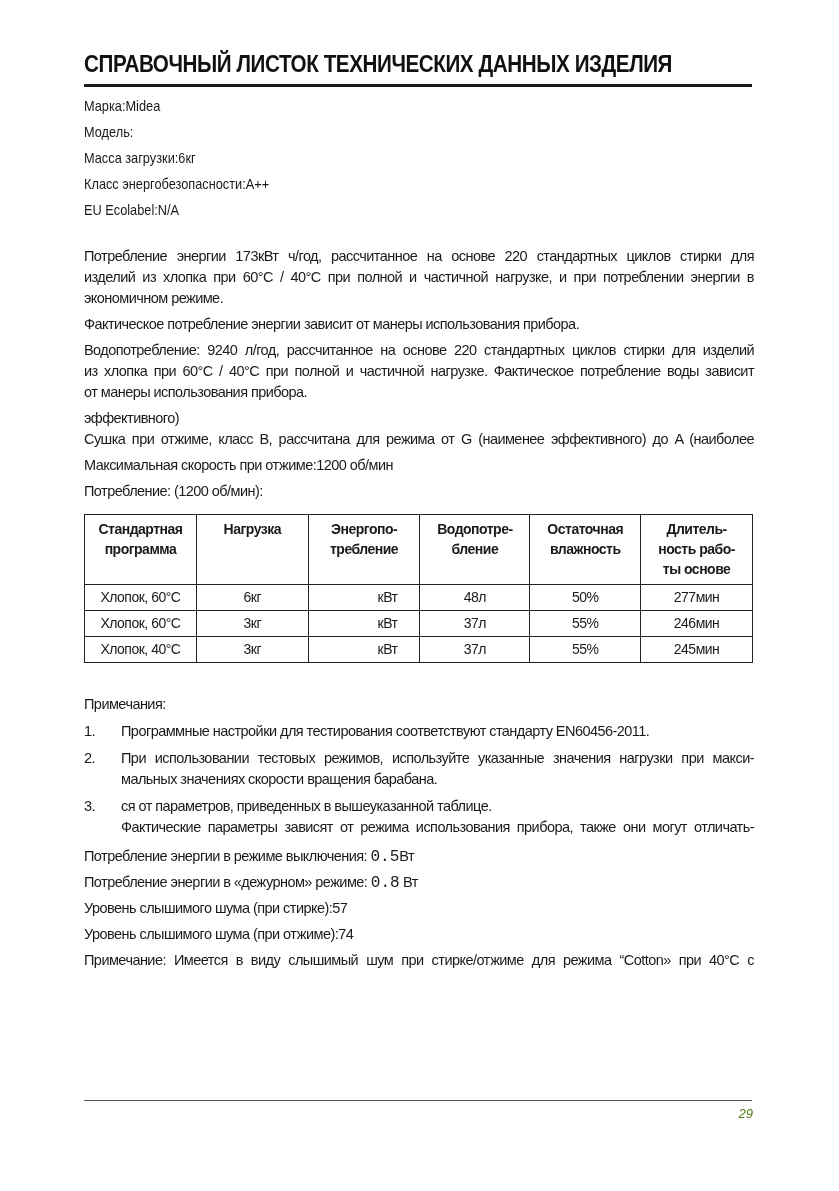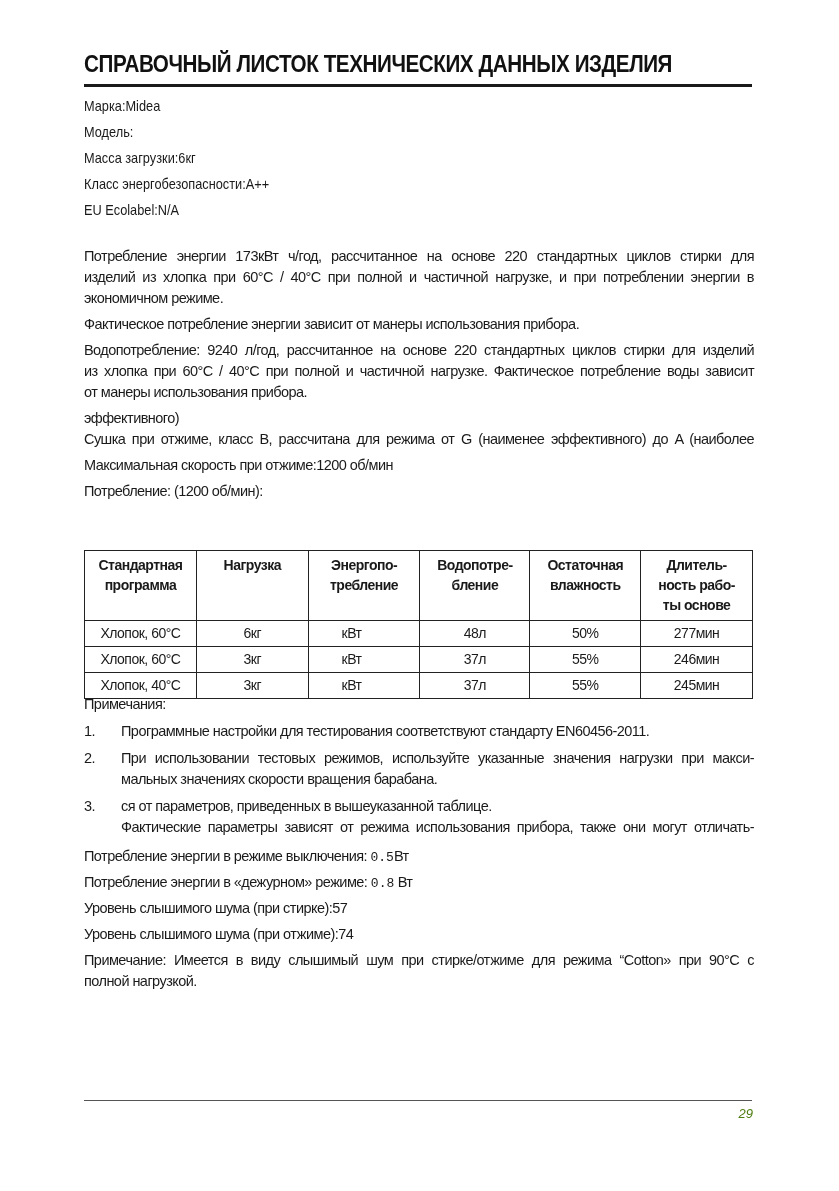--- a/index.html
+++ b/index.html
@@ -71,21 +71,21 @@
     }
     .para .ln.last {
       text-align-last: left;
     }
     .gap {
       height: 20px;
     }
     table.spec {
       position: absolute;
       left: 84px;
-      top: 550px;
+      top: 514px;
       width: 669px;
       border-collapse: collapse;
       font-size: 14px;
       letter-spacing: -0.5px;
     }
     table.spec th, table.spec td {
       border: 1px solid #222;
       text-align: center;
       padding: 0;
     }
@@ -96,21 +96,21 @@
       height: 70px;
       padding-top: 4px;
       box-sizing: border-box;
     }
     table.spec td {
       height: 25px;
       line-height: 25px;
     }
     table.spec td.energy {
       text-align: right;
-      padding-right: 58px;
+      padding-right: 22px;
     }
     .notes {
       position: absolute;
       left: 84px;
       top: 694px;
       width: 670px;
       font-size: 14.5px;
       line-height: 21px;
       letter-spacing: -0.55px;
     }
@@ -142,21 +142,21 @@
       line-height: 21px;
       letter-spacing: -0.55px;
     }
     .bottom .row {
       height: 21px;
       margin-bottom: 5px;
       white-space: nowrap;
     }
     .mono-num {
       font-family: "Liberation Mono", monospace;
-      font-size: 13px;
+      font-size: 16px;
       letter-spacing: 0;
     }
     .footer-rule {
       position: absolute;
       left: 84px;
       top: 1100px;
       width: 668px;
       height: 1px;
       background: #555;
     }
@@ -301,19 +301,18 @@
 <div class="bottom">
   <div class="row">
     <span>Потребление энергии в режиме выключения: </span><span class="mono-num">0.5</span><span>Вт</span>
   </div>
   <div class="row">
     <span>Потребление энергии в «дежурном» режиме: </span><span class="mono-num">0.8</span><span> Вт</span>
   </div>
   <div class="row">Уровень слышимого шума (при стирке):57</div>
   <div class="row">Уровень слышимого шума (при отжиме):74</div>
   <div class="para">
-    <span class="ln">Примечание: Имеется в виду слышимый шум при стирке/отжиме для режима “Cotton» при 90°C с</span>
-    <span class="ln last">полной нагрузкой.</span>
+    <span class="ln">Примечание: Имеется в виду слышимый шум при стирке/отжиме для режима “Cotton» при 40°C с</span>
   </div>
 </div>
 
 <div class="footer-rule"></div>
 <div class="page-num">29</div>
 
 </body></html>

